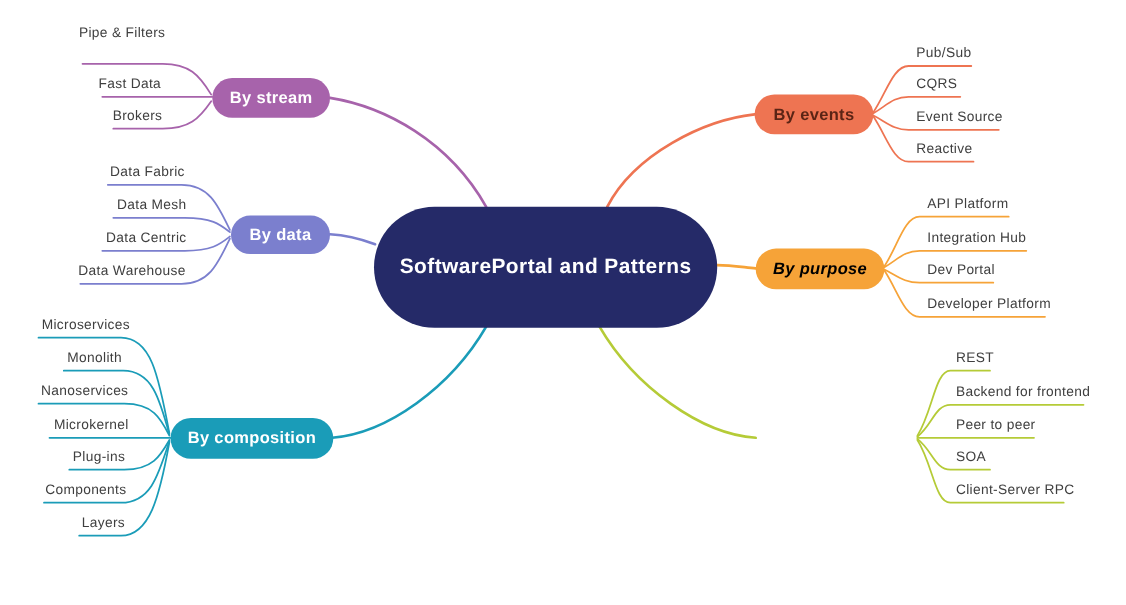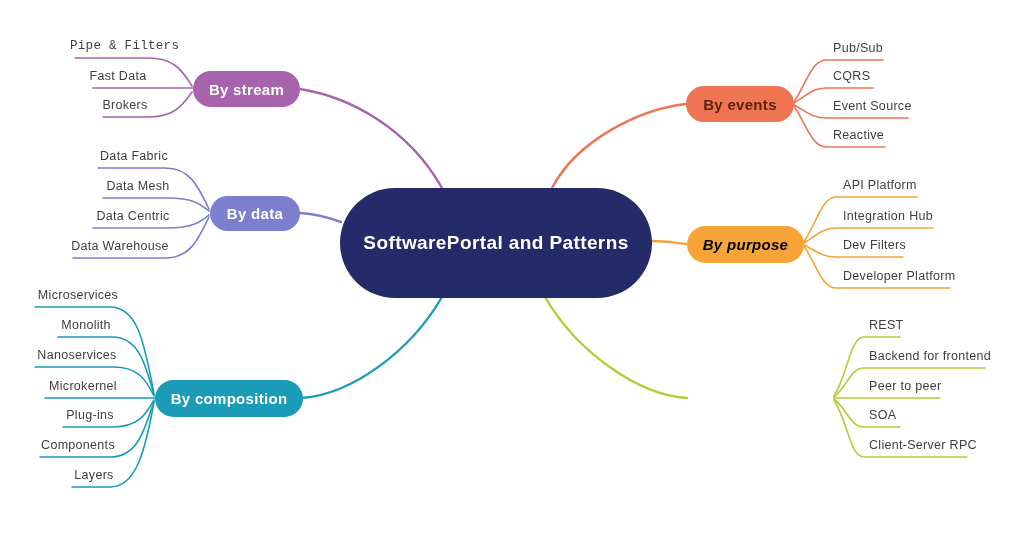--- a/index.html
+++ b/index.html
@@ -101,21 +101,21 @@
   <div class="pill bg-composition" style="left:155px;top:380px;width:148px;height:37px;">
     <span>By composition</span>
   </div>
   <div class="pill bg-events" style="left:686px;top:86px;width:108px;height:36px;">
     <span>By events</span>
   </div>
   <div class="pill bg-purpose" style="left:687px;top:226px;width:117px;height:37px;">
     <span>By purpose</span>
   </div>
 
-  <div class="leaf l" style="left:70px;top:39px;width:82px;font-family:Liberation Mono, monospace;">Pipe &amp; Filters</div>
+  <div class="leaf l" style="left:70px;top:23px;width:82px;">Pipe &amp; Filters</div>
   <div class="leaf l" style="left:86px;top:69px;width:64px;">Fast Data</div>
   <div class="leaf l" style="left:96px;top:98px;width:58px;">Brokers</div>
 
   <div class="leaf l" style="left:98px;top:149px;width:72px;">Data Fabric</div>
   <div class="leaf l" style="left:104px;top:179px;width:68px;">Data Mesh</div>
   <div class="leaf l" style="left:94px;top:209px;width:78px;">Data Centric</div>
   <div class="leaf l" style="left:70px;top:239px;width:100px;">Data Warehouse</div>
 
   <div class="leaf l" style="left:34px;top:288px;width:88px;">Microservices</div>
   <div class="leaf l" style="left:54px;top:318px;width:64px;">Monolith</div>
@@ -125,21 +125,21 @@
   <div class="leaf l" style="left:36px;top:438px;width:84px;">Components</div>
   <div class="leaf l" style="left:66px;top:468px;width:56px;">Layers</div>
 
   <div class="leaf r" style="left:833px;top:41px;width:120px;">Pub/Sub</div>
   <div class="leaf r" style="left:833px;top:69px;width:120px;">CQRS</div>
   <div class="leaf r" style="left:833px;top:99px;width:130px;">Event Source</div>
   <div class="leaf r" style="left:833px;top:128px;width:120px;">Reactive</div>
 
   <div class="leaf r" style="left:843px;top:178px;width:130px;">API Platform</div>
   <div class="leaf r" style="left:843px;top:209px;width:140px;">Integration Hub</div>
-  <div class="leaf r" style="left:843px;top:238px;width:130px;">Dev Filters</div>
+  <div class="leaf r" style="left:843px;top:238px;width:130px;">Dev Portal</div>
   <div class="leaf r" style="left:843px;top:269px;width:160px;">Developer Platform</div>
 
   <div class="leaf r" style="left:869px;top:318px;width:100px;">REST</div>
   <div class="leaf r" style="left:869px;top:349px;width:150px;">Backend for frontend</div>
   <div class="leaf r" style="left:869px;top:379px;width:120px;">Peer to peer</div>
   <div class="leaf r" style="left:869px;top:408px;width:100px;">SOA</div>
   <div class="leaf r" style="left:869px;top:438px;width:140px;">Client-Server RPC</div>
 
 </div>
 

